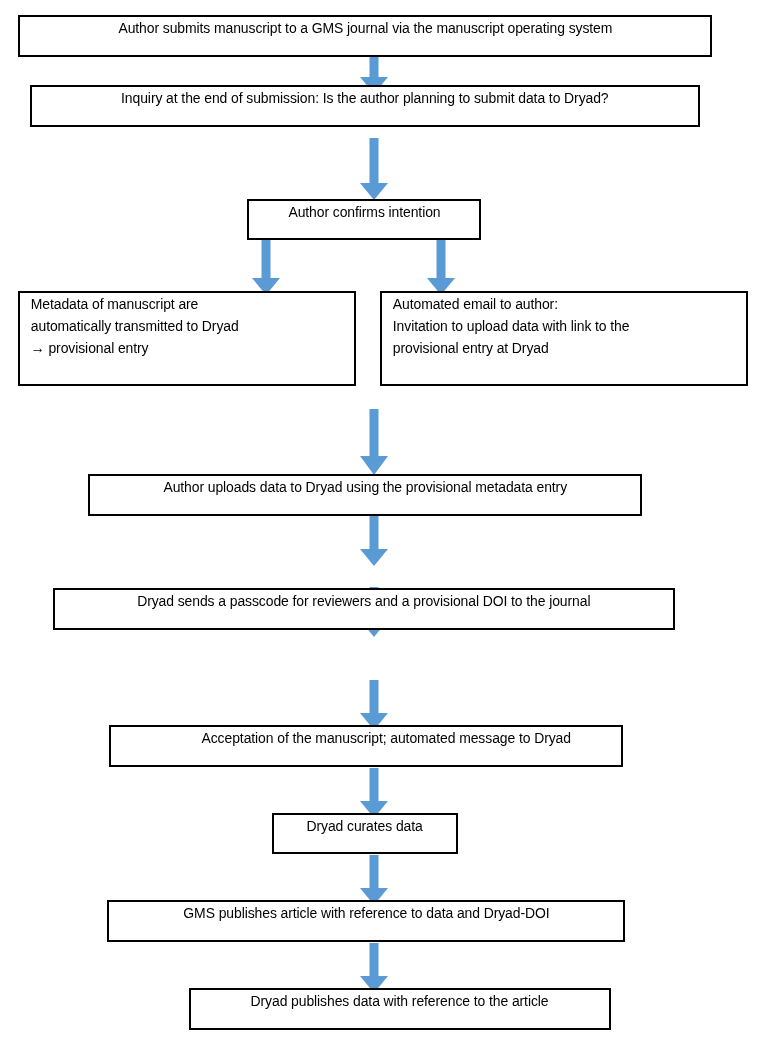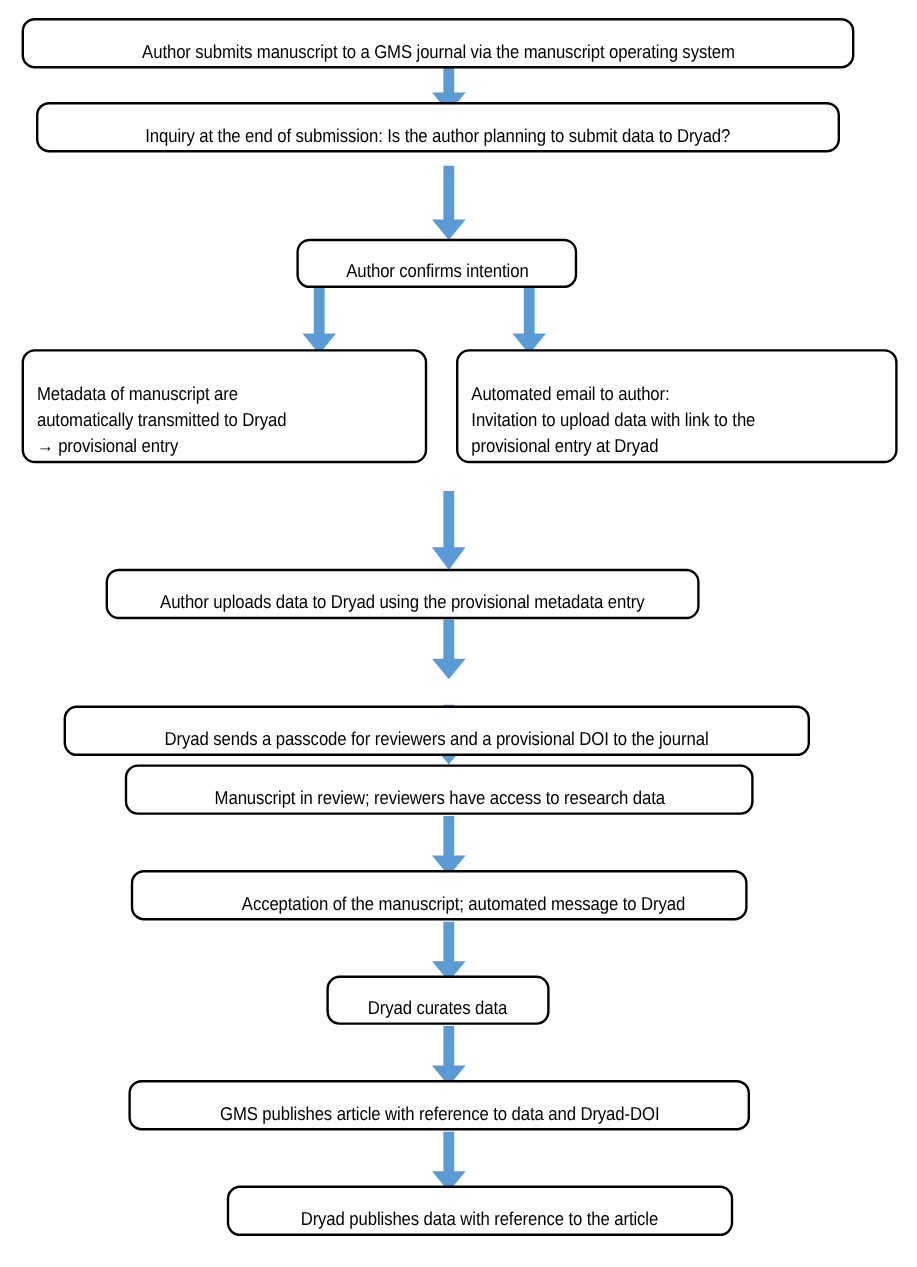--- a/index.html
+++ b/index.html
@@ -17,23 +17,23 @@
     height: 1056px;
     background: #ffffff;
     overflow: hidden;
   }
   
   .node {
     position: absolute;
     box-sizing: border-box;
     background: #ffffff;
     border: 2px solid #000000;
-    border-radius: 11px;
+    border-radius: 0;
     display: flex;
-    align-items: flex-end;
+    align-items: flex-start;
     z-index: 2;
   }
   .node.center  { justify-content: center; }
   .node.left    { justify-content: flex-start; }
   .node-label {
     font-family: "Liberation Sans", sans-serif;
     font-size: 15.5px;
     line-height: 1.42;
     color: #000000;
     white-space: pre-line;
@@ -140,31 +140,28 @@
 automatically transmitted to Dryad
 → provisional entry</span>
   </div>
 
   <div class="node left" style="left:380px; top:291px; width:368px; height:95px;">
     <span class="node-label">Automated email to author:
 Invitation to upload data with link to the
 provisional entry at Dryad</span>
   </div>
 
-  <div class="node center" style="left:88px; top:474px; width:495px; height:42px;">
+  <div class="node center" style="left:88px; top:474px; width:554px; height:42px;">
     <span class="node-label">Author uploads data to Dryad using the provisional metadata entry</span>
   </div>
 
   <div class="node center" style="left:53px; top:588px; width:622px; height:42px;">
     <span class="node-label">Dryad sends a passcode for reviewers and a provisional DOI to the journal</span>
   </div>
 
-  <div class="node center" style="left:104px; top:637px; width:524px; height:42px;">
-    <span class="node-label">Manuscript in review; reviewers have access to research data</span>
-  </div>
 
   <div class="node center" style="left:109px; top:725px; width:514px; height:42px;padding-left:41px;">
     <span class="node-label">Acceptation of the manuscript; automated message to Dryad</span>
   </div>
 
   <div class="node center" style="left:272px; top:813px; width:186px; height:41px;">
     <span class="node-label">Dryad curates data</span>
   </div>
 
   <div class="node center" style="left:107px; top:900px; width:518px; height:42px;">

